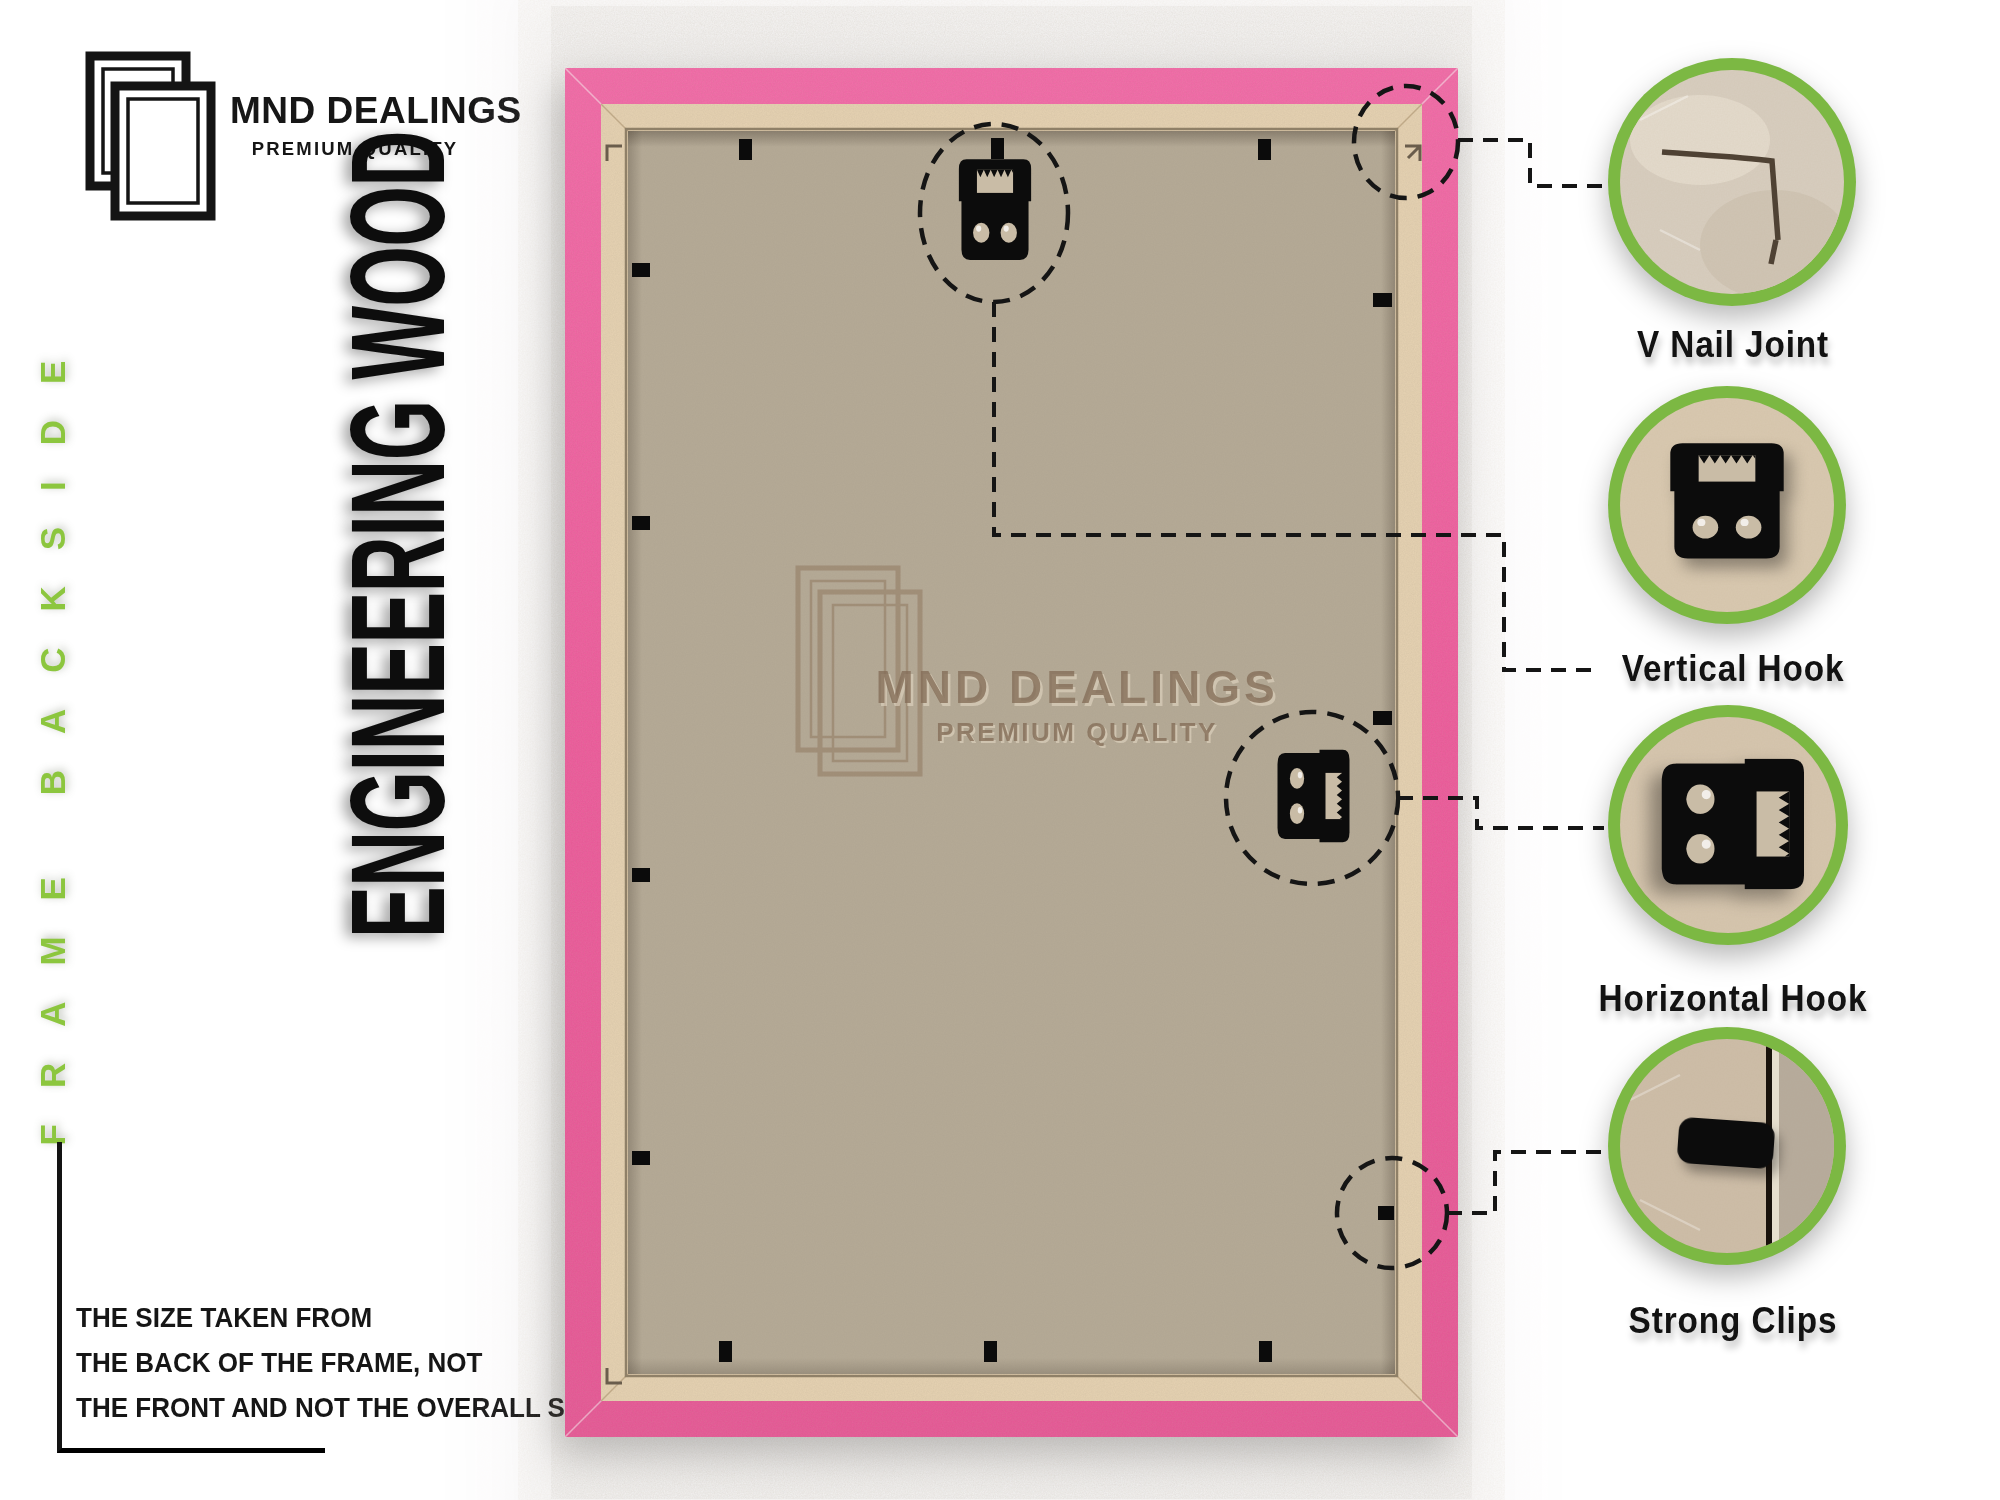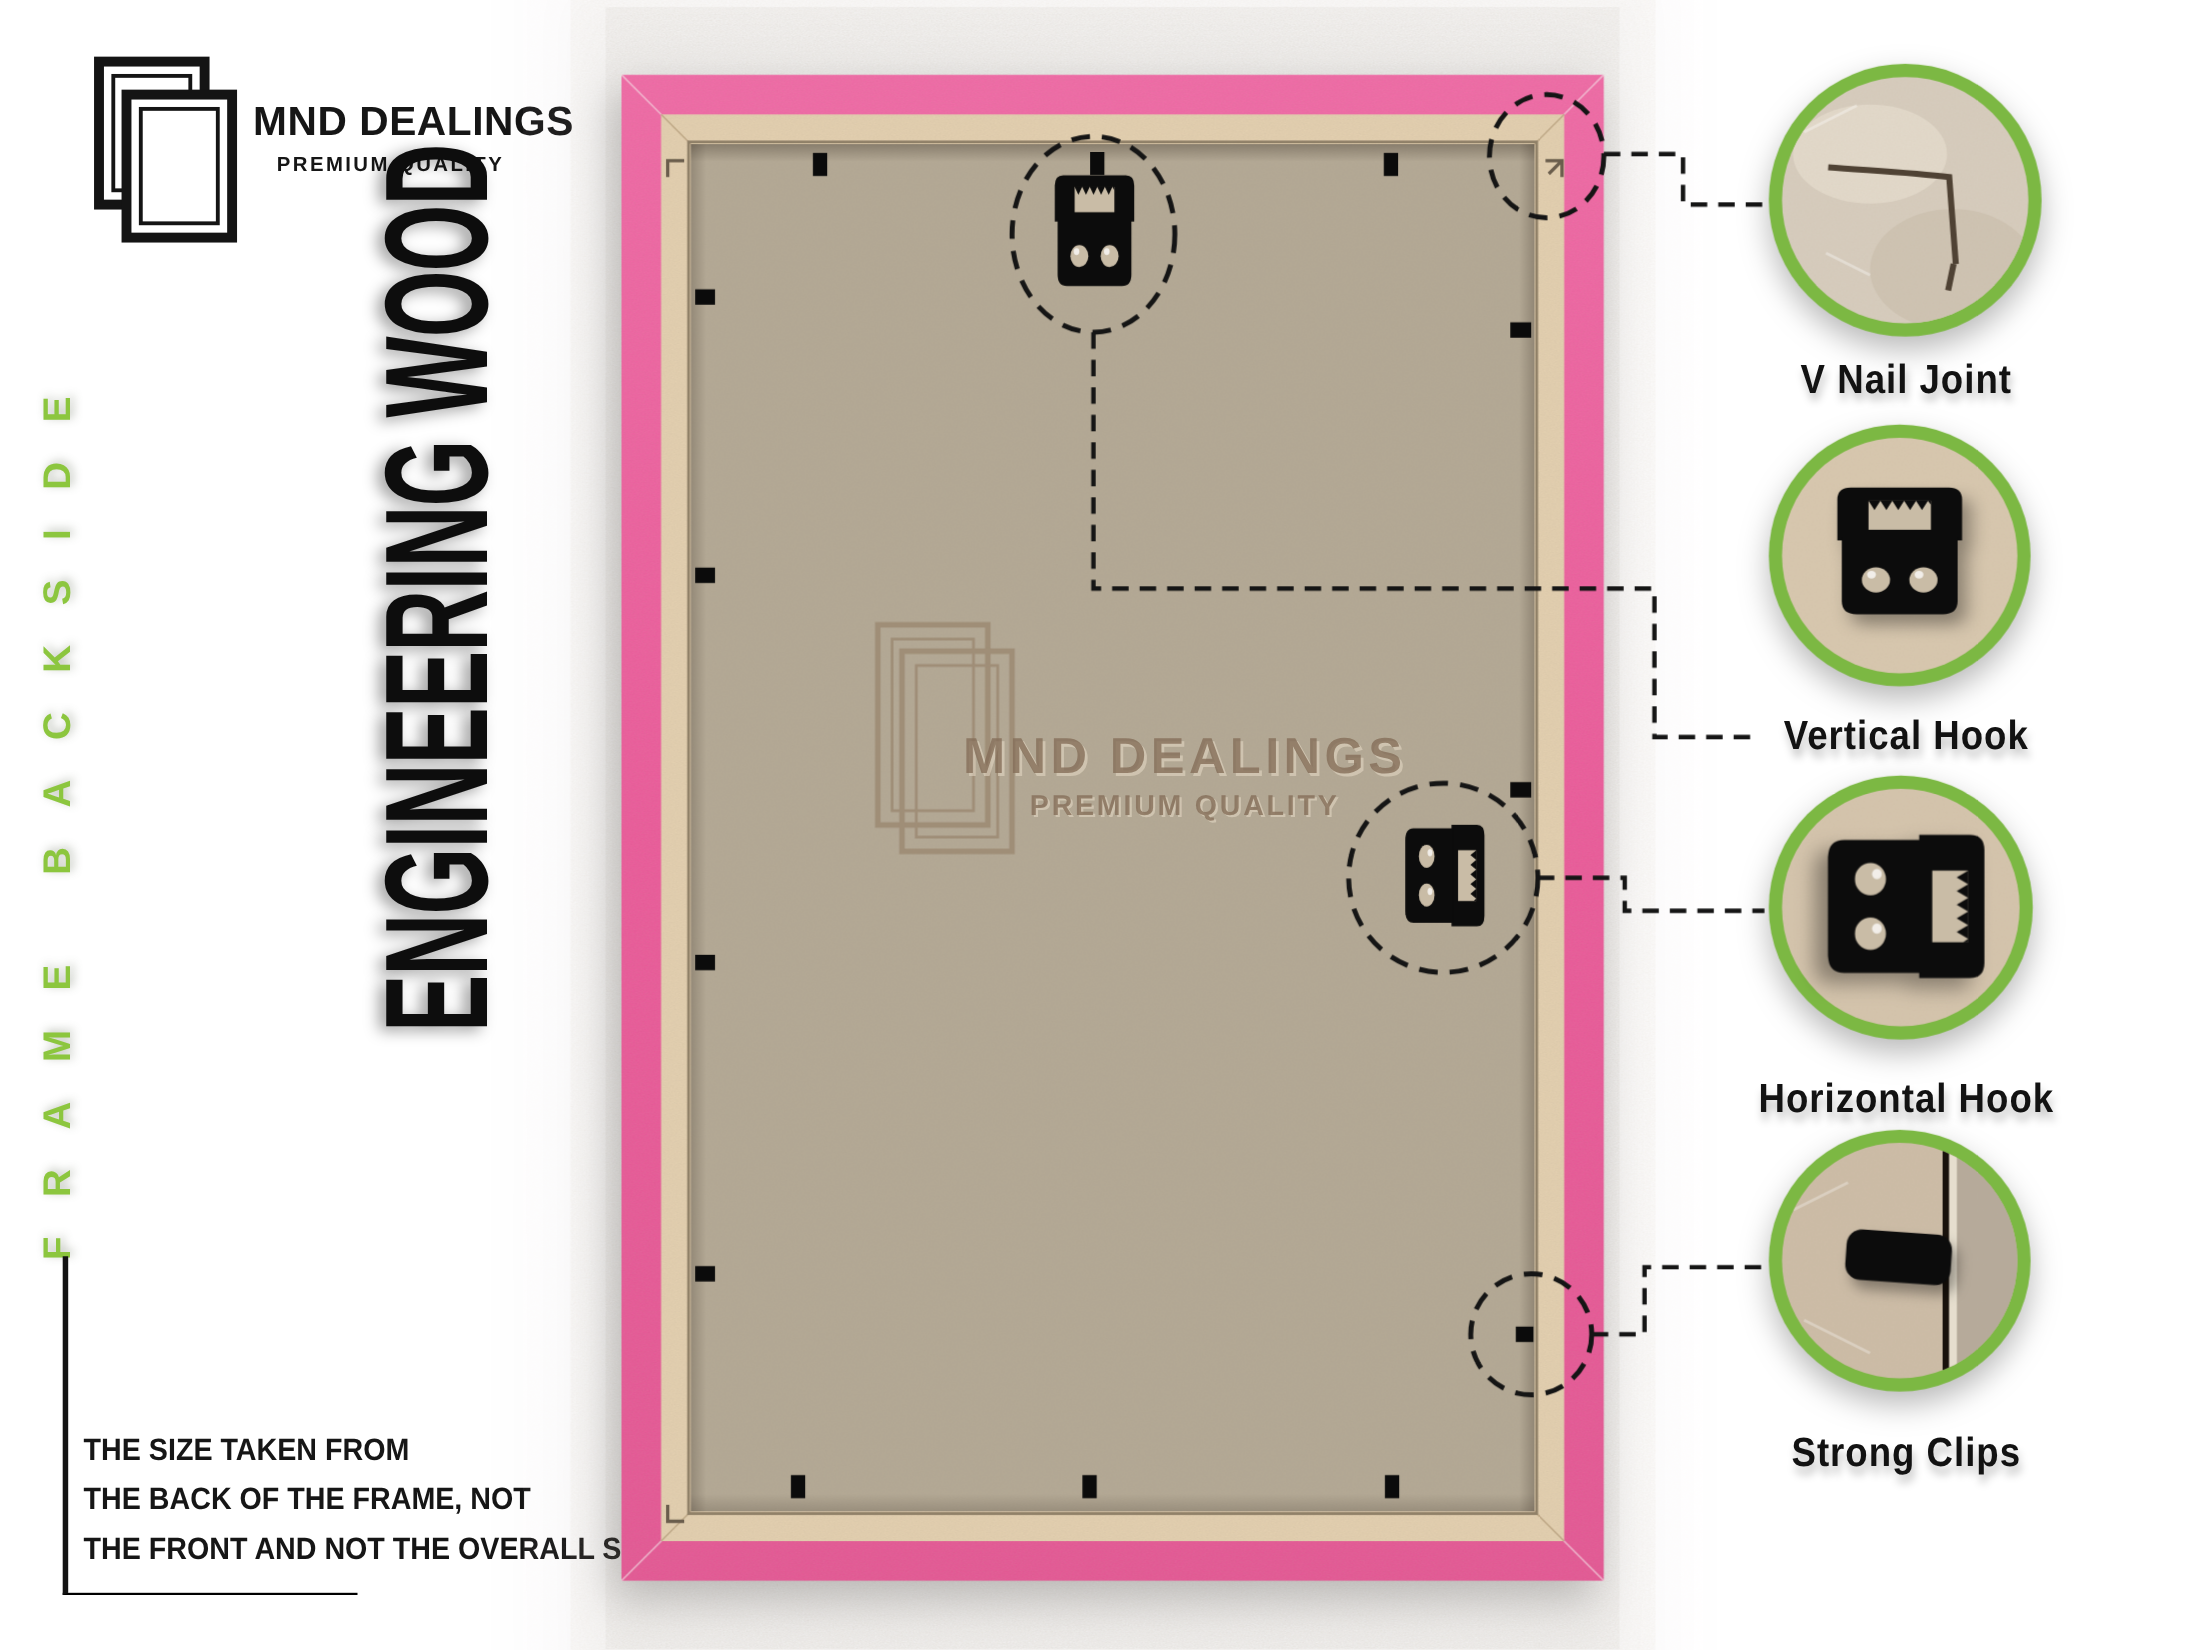--- a/index.html
+++ b/index.html
@@ -15,21 +15,21 @@
   #side-label{position:absolute;left:-375px;top:713px;width:860px;height:44px;
       transform:rotate(-90deg);transform-origin:center center;text-align:center;
       font-size:35px;font-weight:800;letter-spacing:36px;color:#8cc63e;white-space:nowrap;
       text-shadow:2px 2px 9px rgba(110,120,100,.45);}
   #material-label{position:absolute;left:-77px;top:517px;width:950px;height:130px;line-height:130px;
       transform:rotate(-90deg) scale(.75,1.28);transform-origin:center center;text-align:center;
       font-size:104px;font-weight:900;letter-spacing:-1px;color:#0d0d0d;white-space:nowrap;
       text-shadow:-5px -5px 14px rgba(0,0,0,.38);}
   
   #size-note{position:absolute;left:57px;top:1142px;width:263px;height:306px;
-      border-left:5px solid #131313;border-bottom:2px solid #000000;text-decoration:underline;}
+      border-left:5px solid #131313;border-bottom:5px solid #000000;text-decoration:underline;}
   #size-note-text{position:absolute;left:14px;bottom:18px;width:430px;
       transform:scaleX(.93);transform-origin:left bottom;
       font-size:28px;font-weight:800;line-height:45px;color:#161616;white-space:nowrap;}
   
   .callout-label{position:absolute;left:1493px;width:480px;text-align:center;
       font-size:37px;font-weight:800;letter-spacing:1px;color:#121212;
       transform:scaleX(.9);white-space:nowrap;text-shadow:2px 7px 8px rgba(0,0,0,.25);}
   #callout-label-0{top:324px;}
   #callout-label-1{top:648px;}
   #callout-label-2{top:978px;}

